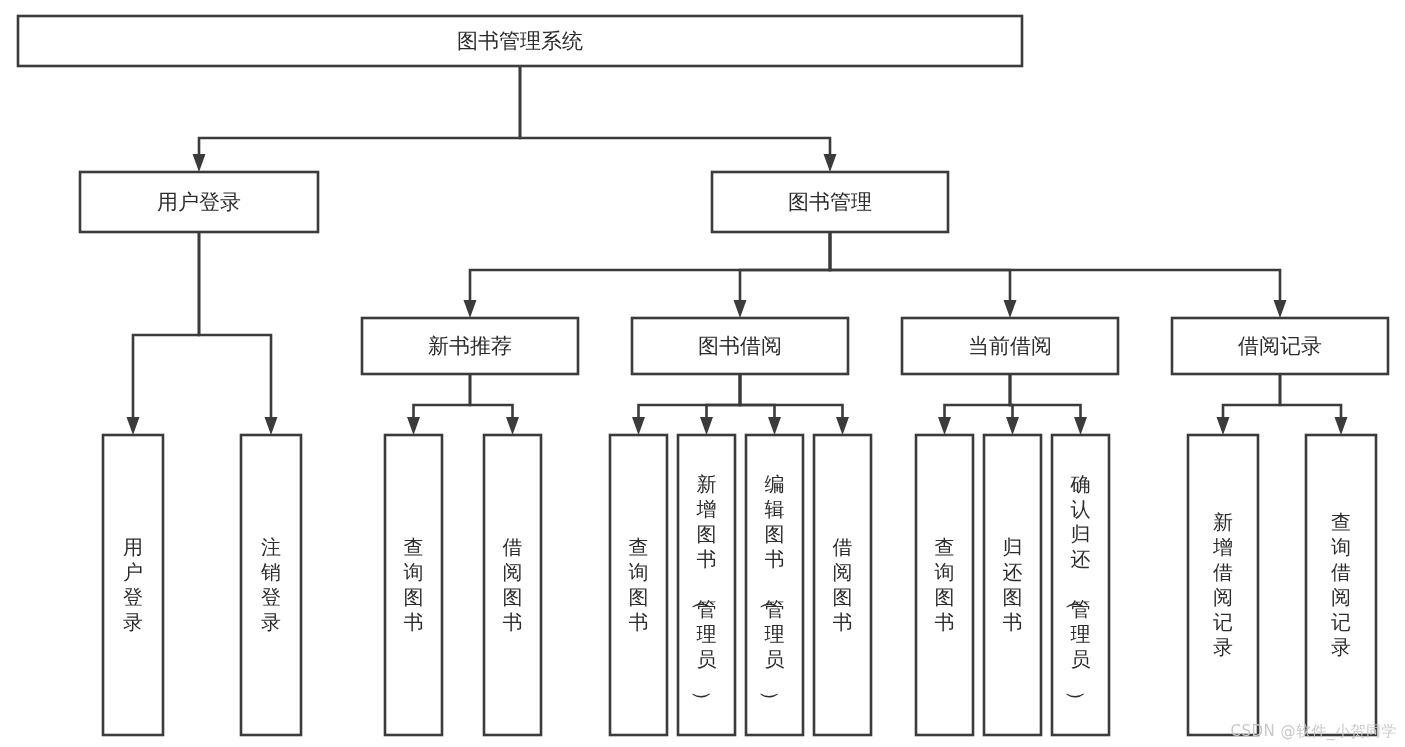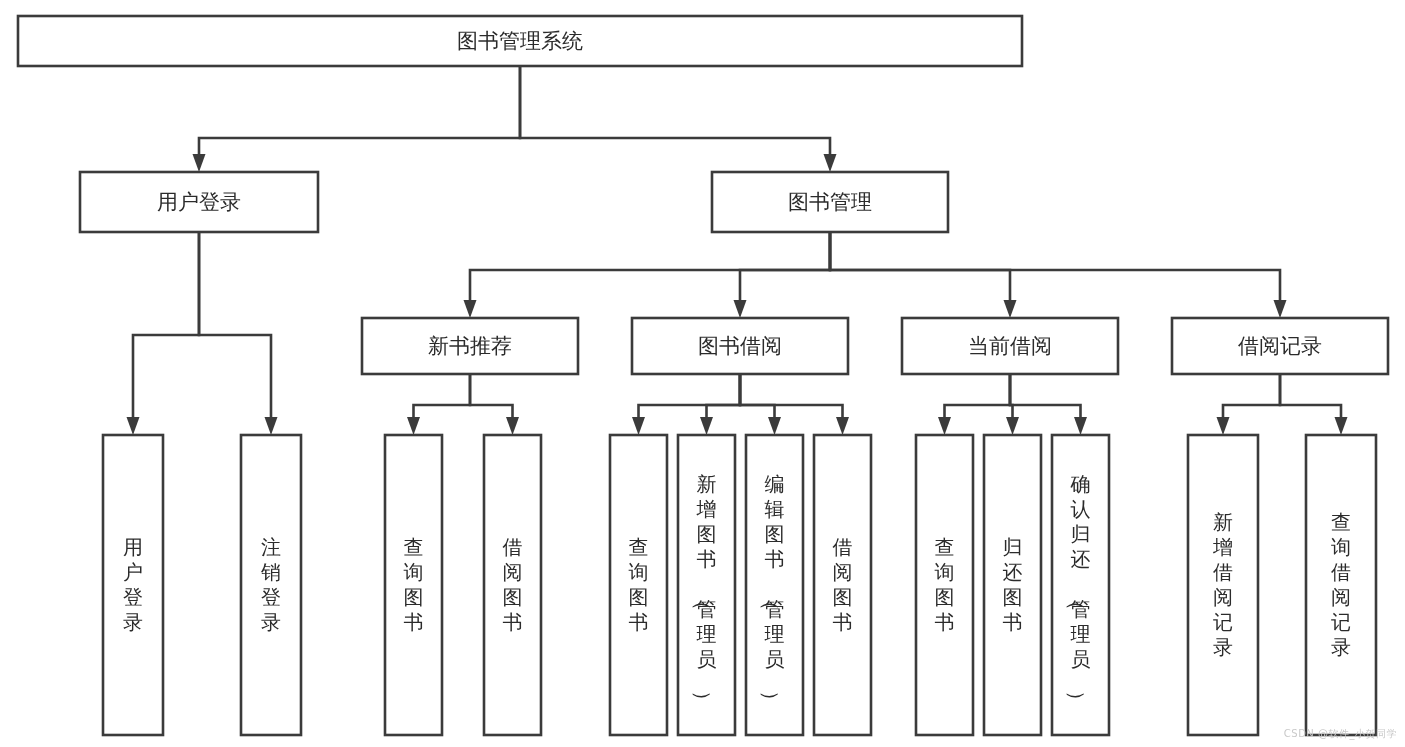--- a/index.html
+++ b/index.html
@@ -16,21 +16,21 @@
   .node-label{
     fill:#2b2b2b;
     font-family:"DejaVu Sans","Liberation Sans",sans-serif;
     text-anchor:middle;
     dominant-baseline:middle;
   }
   .label-h{font-size:21px;}
   .label-v{font-size:20px;}
   .watermark{
     position:absolute;right:8px;bottom:6px;
-    font-size:10px;color:#c9c9c9;
+    font-size:15px;color:#c9c9c9;
     font-family:"DejaVu Sans","Liberation Sans",sans-serif;
     letter-spacing:.5px;white-space:nowrap;
     pointer-events:none;
   }
 </style>
 </head>
 <body>
 
 <svg id="diagram" viewBox="0 0 1405 747" xmlns="http://www.w3.org/2000/svg">
   <g id="edge-layer">

